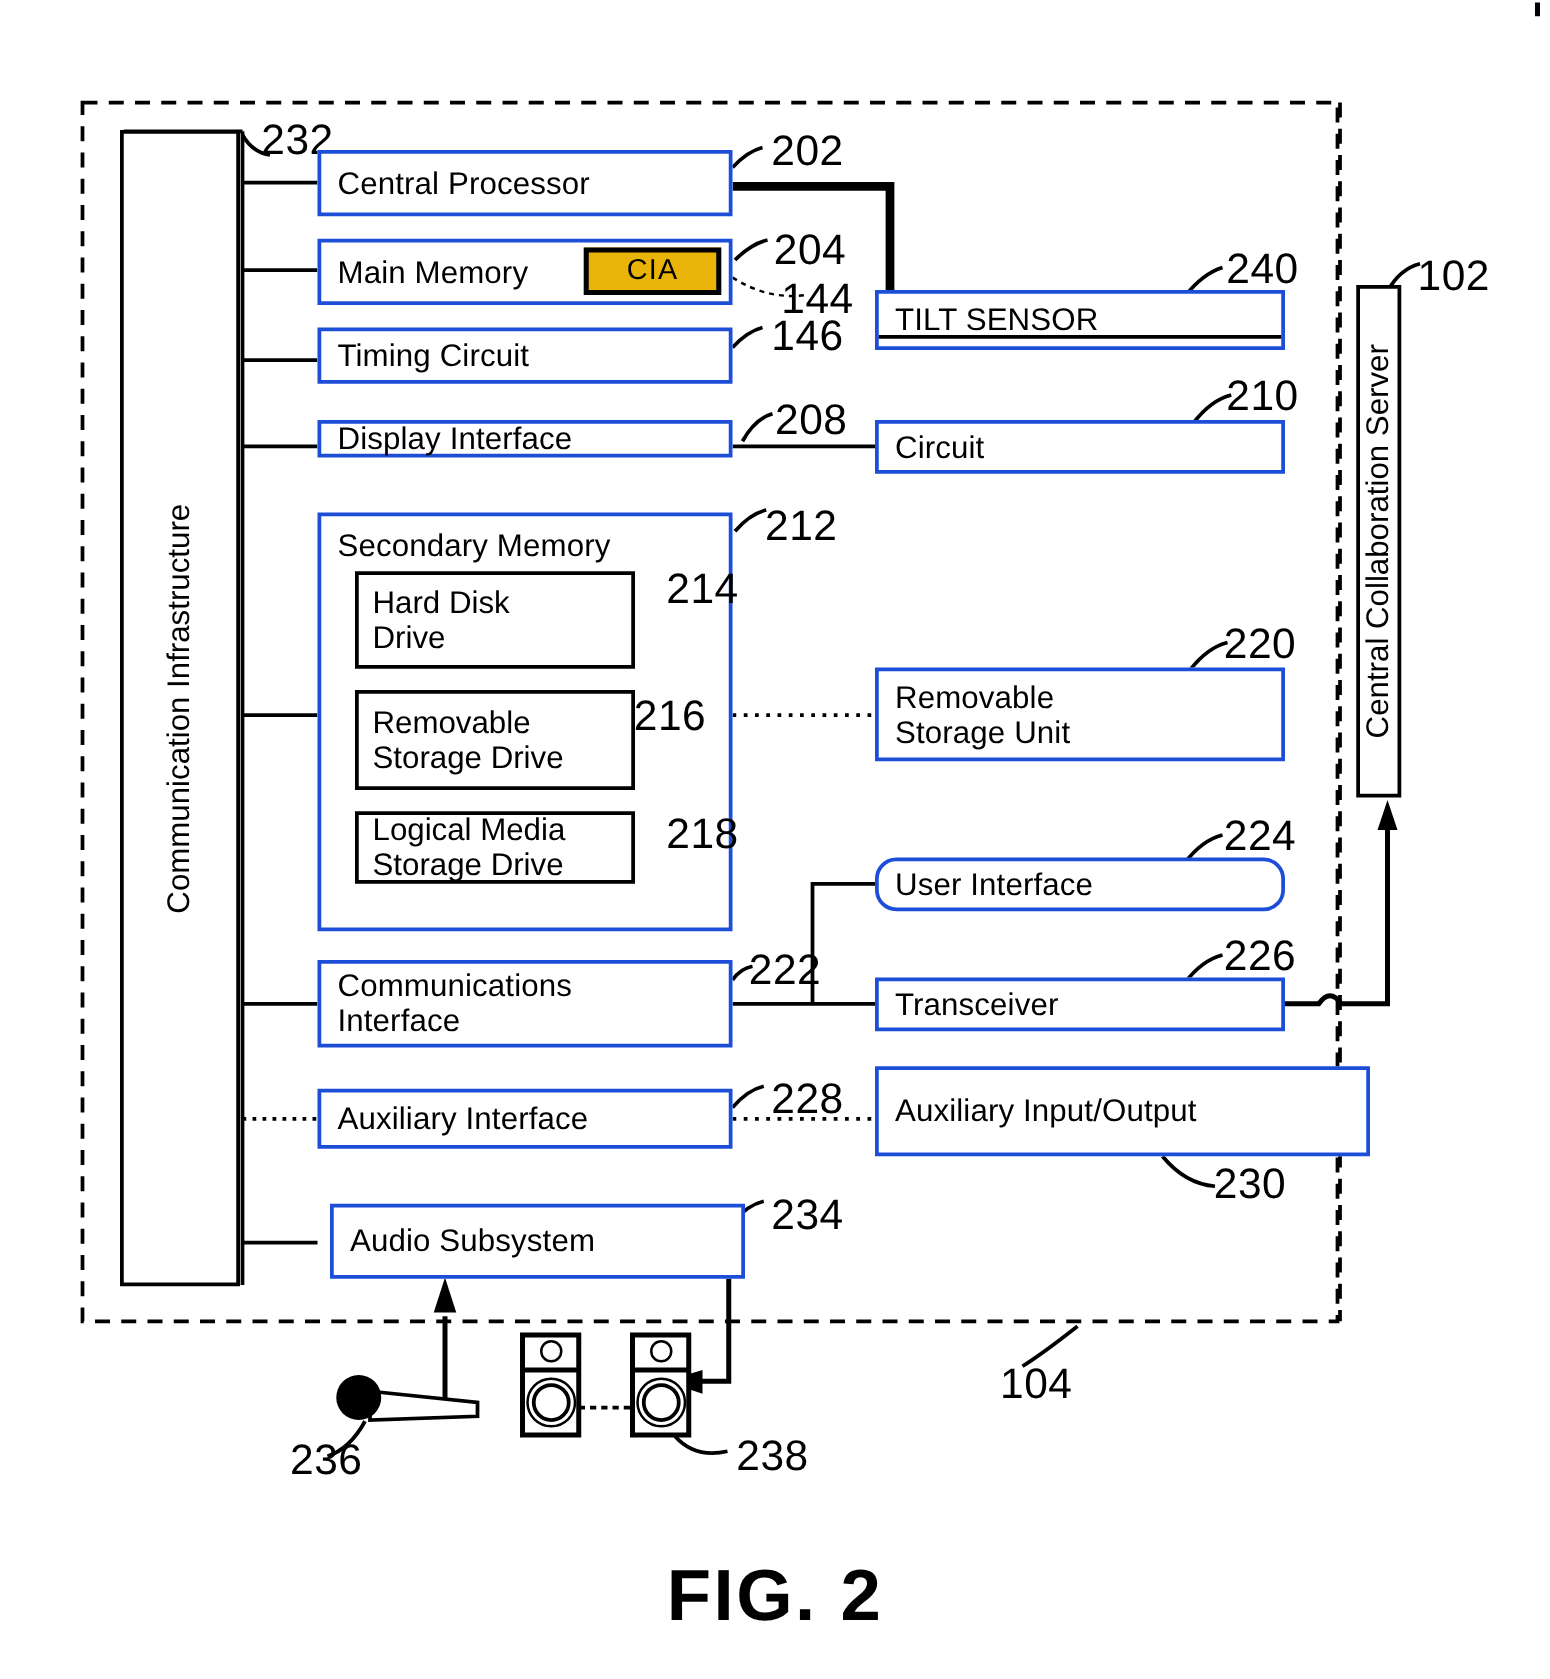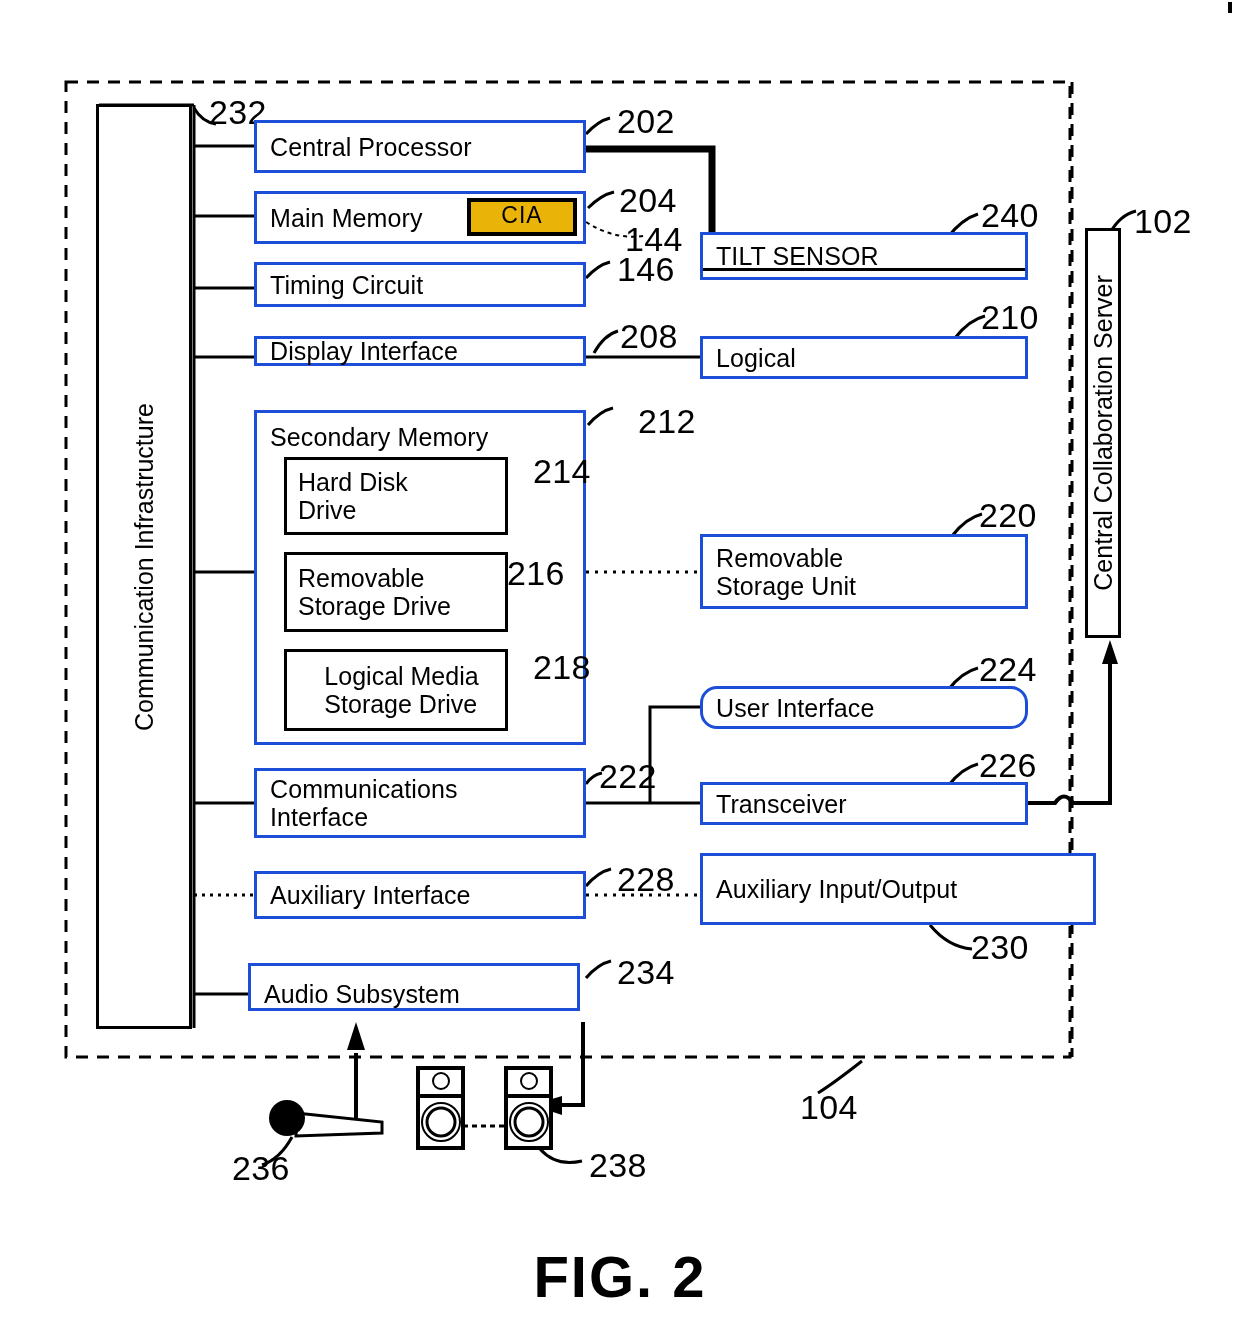--- a/index.html
+++ b/index.html
@@ -131,64 +131,64 @@
   <div class="ref" style="left:617px;top:250px;">146</div>
 
   <div class="box" style="left:254px;top:336px;width:332px;height:30px;">
     <span class="lbl">Display Interface</span>
   </div>
   <div class="ref" style="left:620px;top:317px;">208</div>
 
   <div class="box top" style="left:254px;top:410px;width:332px;height:335px;">
     <span class="lbl" style="padding-top:10px;">Secondary Memory</span>
   </div>
-  <div class="ref" style="left:638px;top:402px;">212</div>
+  <div class="ref" style="left:612px;top:402px;">212</div>
 
   <div class="subbox" style="left:284px;top:457px;width:224px;height:78px;">
     <span class="lbl">Hard Disk
 Drive</span>
   </div>
   <div class="ref" style="left:533px;top:452px;">214</div>
 
   <div class="subbox" style="left:284px;top:552px;width:224px;height:80px;">
     <span class="lbl">Removable
 Storage Drive</span>
   </div>
   <div class="ref" style="left:507px;top:554px;">216</div>
 
-  <div class="subbox" style="left:284px;top:649px;width:224px;height:82px;justify-content:center;">
+  <div class="subbox" style="left:284px;top:649px;width:224px;height:58px;">
     <span class="lbl">Logical Media
 Storage Drive</span>
   </div>
   <div class="ref" style="left:533px;top:648px;">218</div>
 
   <div class="box" style="left:254px;top:768px;width:332px;height:70px;">
     <span class="lbl">Communications
 Interface</span>
   </div>
   <div class="ref" style="left:599px;top:757px;">222</div>
 
   <div class="box" style="left:254px;top:871px;width:332px;height:48px;">
     <span class="lbl">Auxiliary Interface</span>
   </div>
   <div class="ref" style="left:617px;top:860px;">228</div>
 
-  <div class="box" style="left:248px;top:963px;width:332px;height:48px;align-items:flex-end;">
+  <div class="box" style="left:264px;top:963px;width:332px;height:60px;">
     <span class="lbl">Audio Subsystem</span>
   </div>
   <div class="ref" style="left:617px;top:953px;">234</div>
 
   <div class="box" style="left:700px;top:232px;width:328px;height:48px;">
     <span class="lbl">TILT SENSOR</span>
   </div>
   <div style="position:absolute;left:703px;top:268px;width:322px;height:3px;background:#000;"></div>
   <div class="ref" style="left:981px;top:196px;">240</div>
 
   <div class="box" style="left:700px;top:336px;width:328px;height:43px;">
-    <span class="lbl">Logical</span>
+    <span class="lbl">Circuit</span>
   </div>
   <div class="ref" style="left:981px;top:298px;">210</div>
 
   <div class="box" style="left:700px;top:534px;width:328px;height:75px;">
     <span class="lbl">Removable
 Storage Unit</span>
   </div>
   <div class="ref" style="left:979px;top:496px;">220</div>
 
   <div class="box" style="left:700px;top:686px;width:328px;height:43px;border-radius:17px;">

